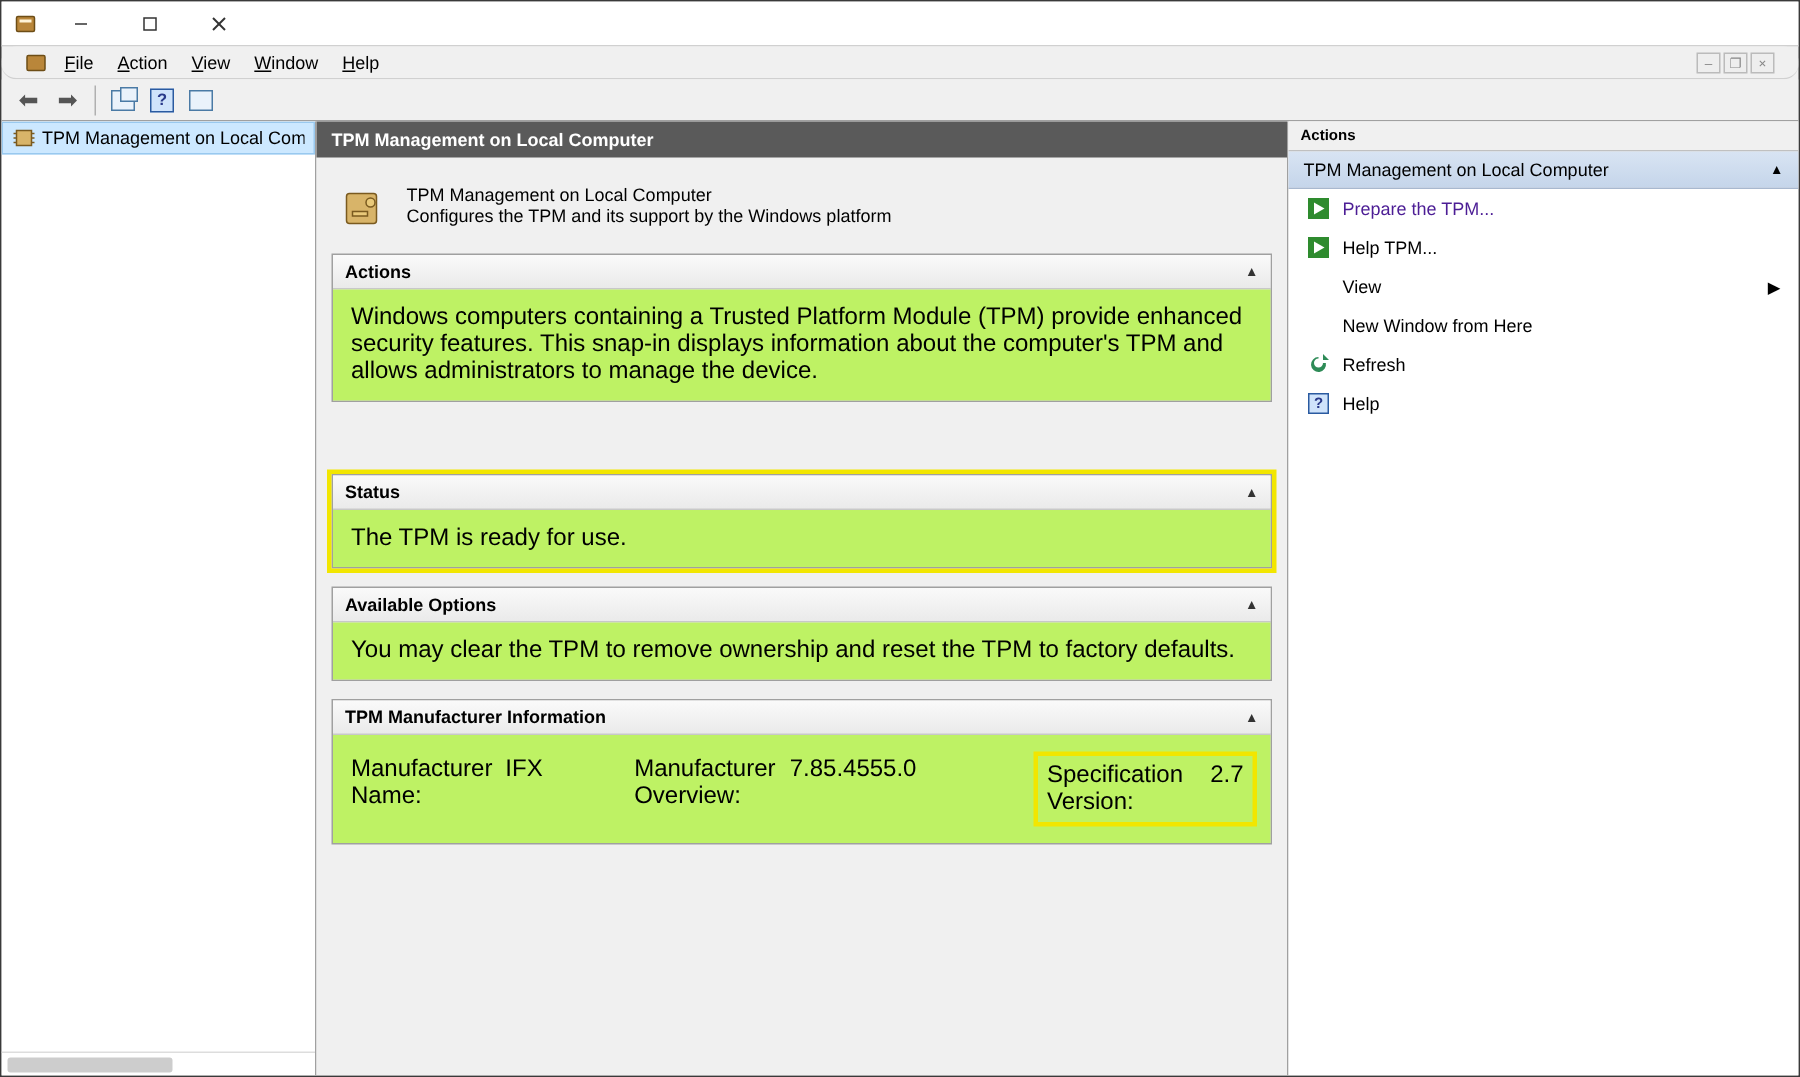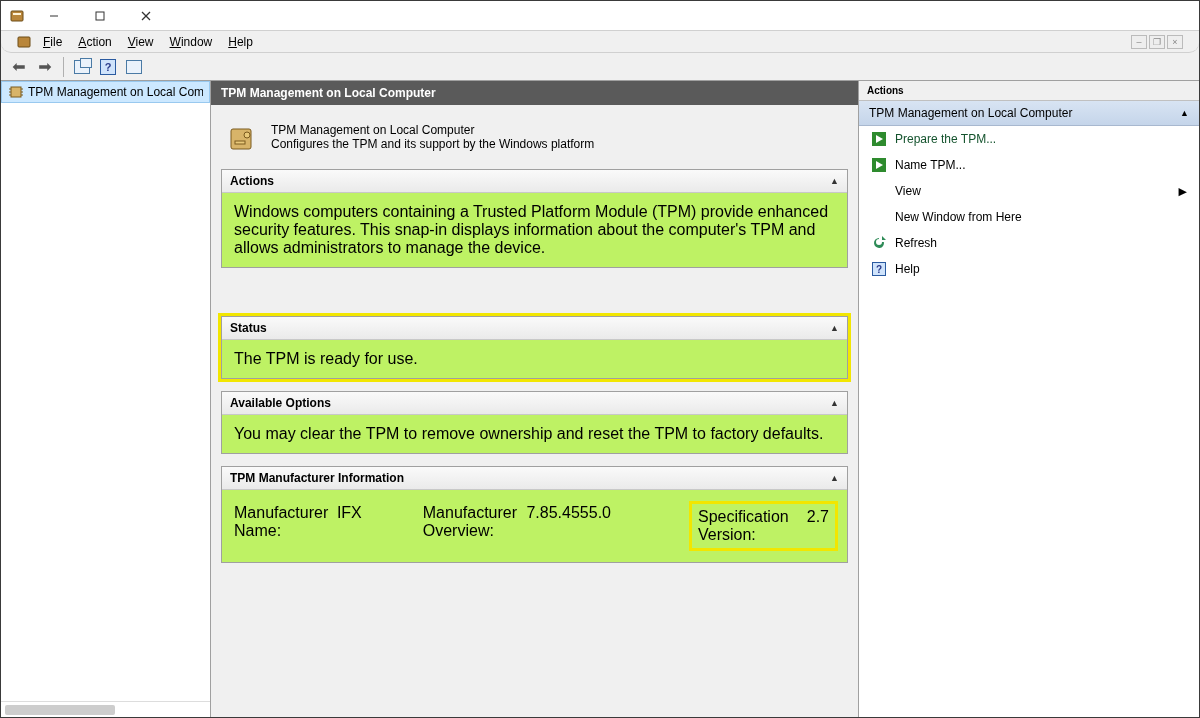--- a/index.html
+++ b/index.html
@@ -60,21 +60,21 @@
 
 
 .actions { width: 340px; background: #fff; display:flex; flex-direction:column; border-left:0;}
 .actions-header { background: #f0f0f0; border-bottom: 1px solid #c0c0c0; padding: 4px 8px; font-weight: bold; font-size: 10px; }
 .actions-sub { background: linear-gradient(#d8e4f3,#c5d5ea); border-bottom:1px solid #a8b8cf; padding:5px 10px; font-size:12px; display:flex; align-items:center;}
 .actions-sub .lbl{flex:1;}
 .actions-sub .col{font-size:9px;}
 .action-item { display:flex; align-items:center; gap:8px; padding:5px 12px; font-size:12px; }
 .action-item .aicon { width:16px; height:16px; display:flex; align-items:center; justify-content:center; }
 .chev { margin-left:auto; font-size:11px; }
-.disabled { color:#14532d; }
+.disabled { color:#4c1d95; }
 
 
 svg { display:block; }
 </style>
 </head>
 <body>
 
 <div class="titlebar">
   <span class="app-icon">
     <svg width="14" height="14" viewBox="0 0 14 14">
@@ -246,21 +246,21 @@
       </span>
       <span>Prepare the TPM...</span>
     </div>
     <div class="action-item">
       <span class="aicon">
         <svg width="14" height="14">
             <rect width="14" height="14" fill="#2e8b2e"></rect>
             <polygon points="4,3 11,7 4,11" fill="#fff"></polygon>
           </svg>
       </span>
-      <span>Name TPM...</span>
+      <span>Help TPM...</span>
     </div>
     <div class="action-item">
       <span class="aicon"></span>
       <span>View</span>
       <span class="chev">▶</span>
     </div>
     <div class="action-item">
       <span class="aicon"></span>
       <span>New Window from Here</span>
     </div>

